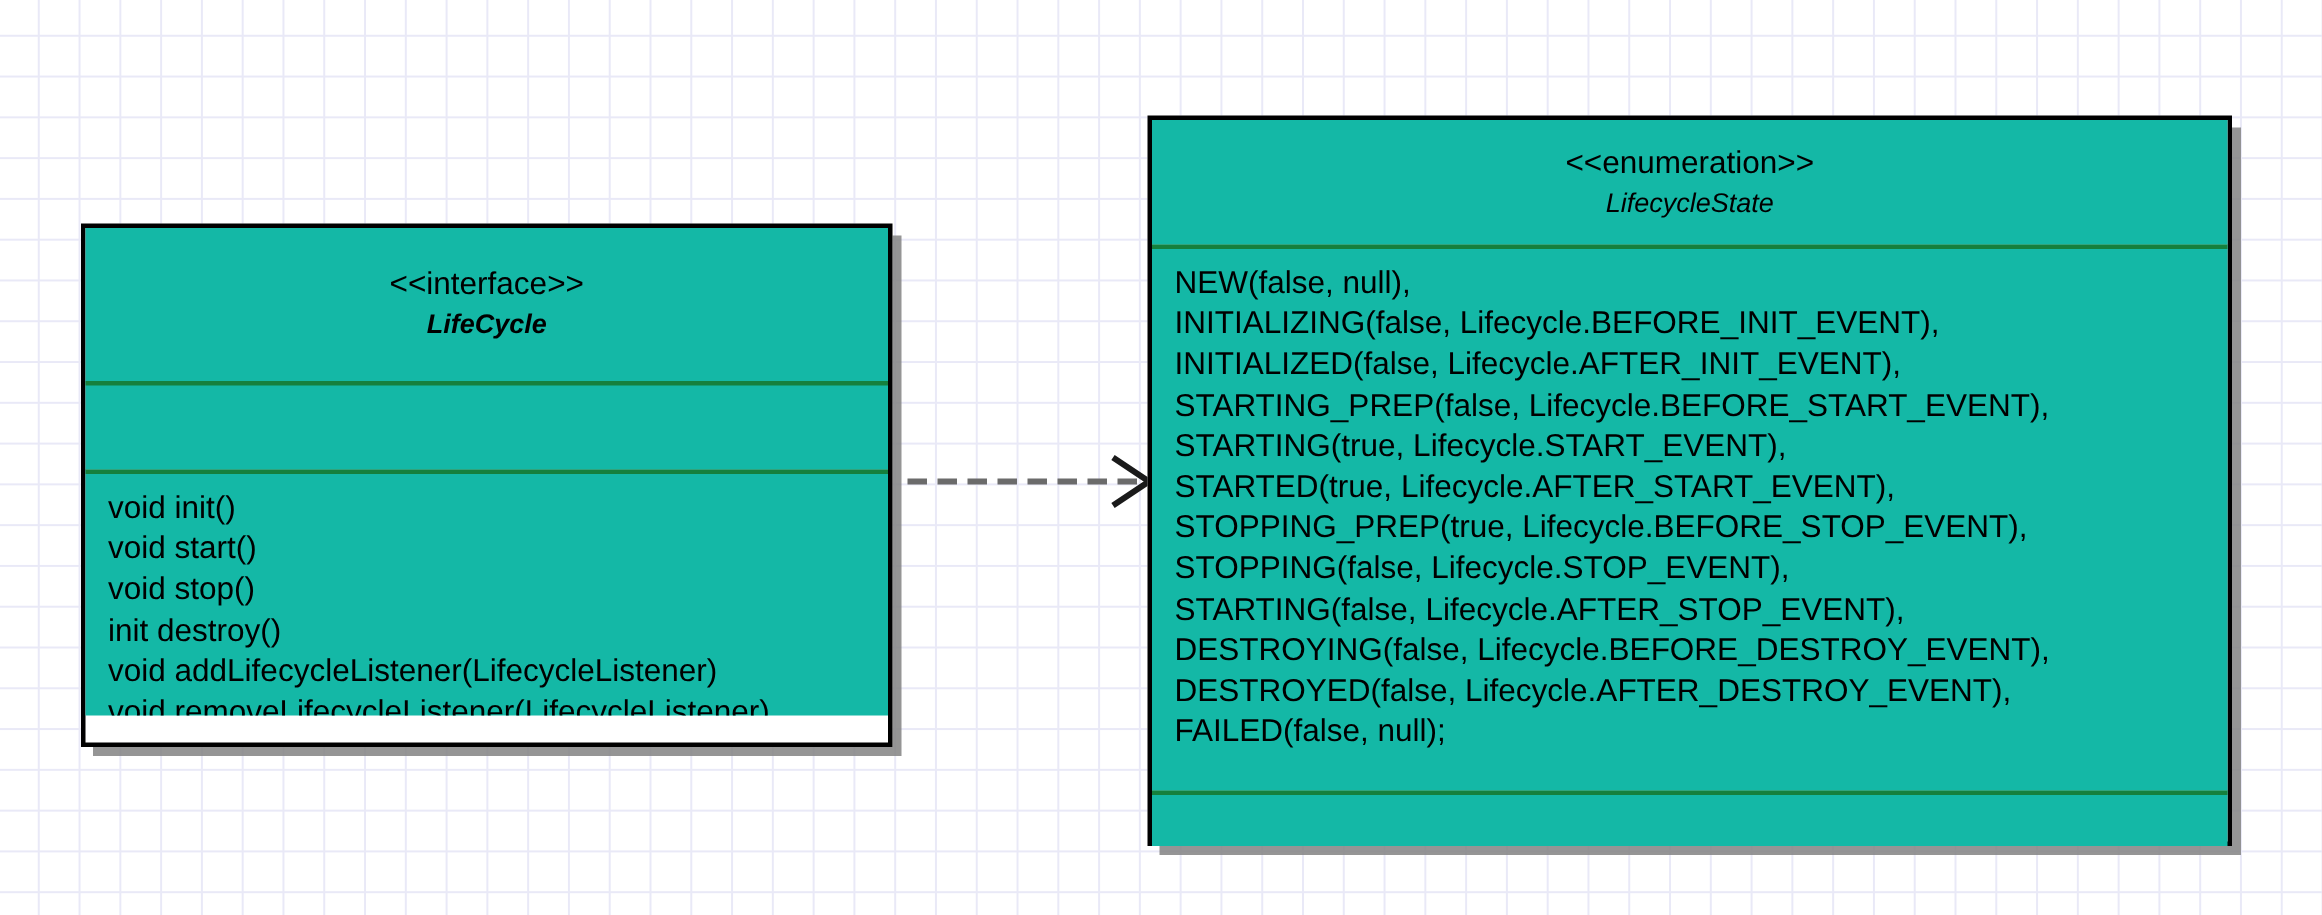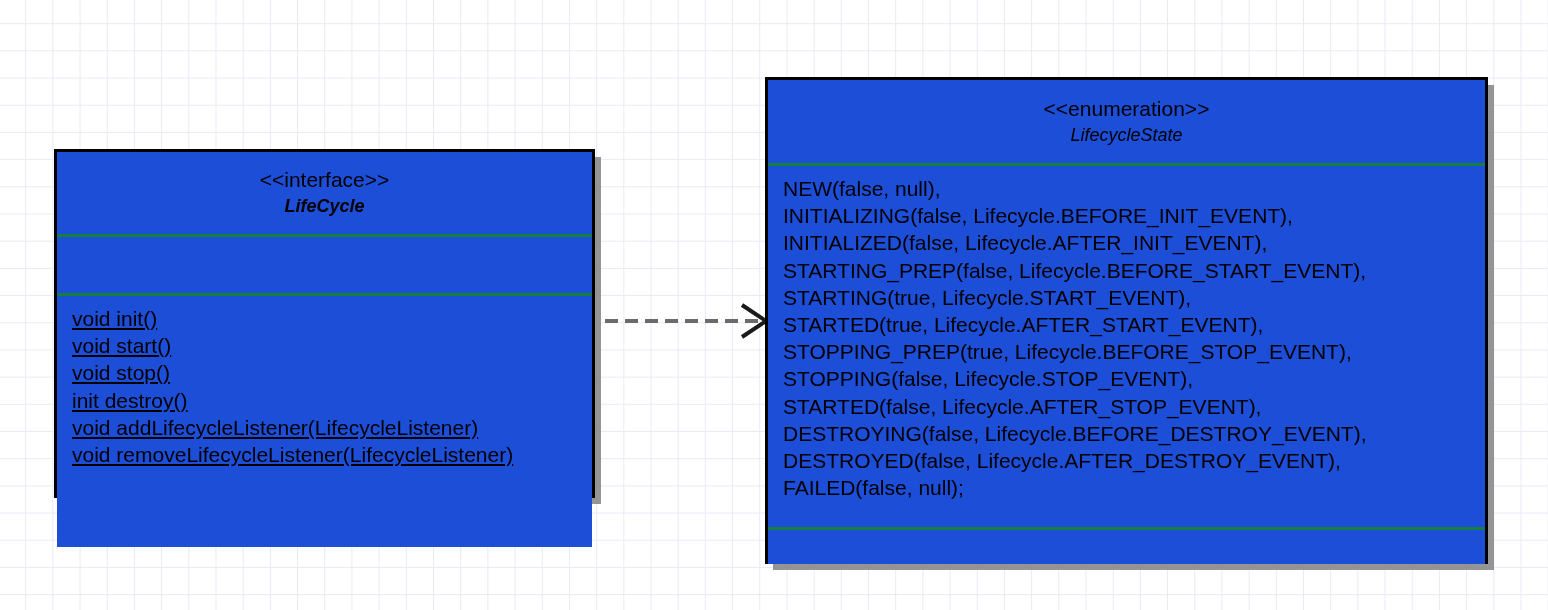--- a/index.html
+++ b/index.html
@@ -30,21 +30,21 @@
   .uml-box {
     position: absolute;
     box-sizing: border-box;
     background: #ffffff;
     border: 3px solid #000000;
     box-shadow: 7px 7px 0 -1px rgba(130,130,130,0.85);
   }
 
   .compartment {
     box-sizing: border-box;
-    background: #1d4ed8;
+    background: #14b8a6;
     overflow: hidden;
   }
   .compartment + .compartment {
     border-top: 3px solid #15803d;
   }
 
   .header-compartment {
     display: flex;
     flex-direction: column;
     align-items: center;
@@ -81,23 +81,23 @@
     white-space: nowrap;
   }
 
   
   #interface-box {
     left: 54px;
     top: 149px;
     width: 541px;
     height: 349px;
   }
-  #interface-header { height: 82px; }
+  #interface-header { height: 102px; }
   #interface-attributes { height: 59px; }
-  #interface-operations { height: 254px; text-decoration: underline; }
+  #interface-operations { height: 164px; }
 
   
   #enum-box {
     left: 765px;
     top: 77px;
     width: 723px;
     height: 487px;
   }
   #enum-header { height: 83px; }
   #enum-literals { height: 364px; }
@@ -153,21 +153,21 @@
     <div class="compartment" id="enum-literals">
       <ul class="member-list">
         <li>NEW(false, null),</li>
         <li>INITIALIZING(false, Lifecycle.BEFORE_INIT_EVENT),</li>
         <li>INITIALIZED(false, Lifecycle.AFTER_INIT_EVENT),</li>
         <li>STARTING_PREP(false, Lifecycle.BEFORE_START_EVENT),</li>
         <li>STARTING(true, Lifecycle.START_EVENT),</li>
         <li>STARTED(true, Lifecycle.AFTER_START_EVENT),</li>
         <li>STOPPING_PREP(true, Lifecycle.BEFORE_STOP_EVENT),</li>
         <li>STOPPING(false, Lifecycle.STOP_EVENT),</li>
-        <li>STARTED(false, Lifecycle.AFTER_STOP_EVENT),</li>
+        <li>STARTING(false, Lifecycle.AFTER_STOP_EVENT),</li>
         <li>DESTROYING(false, Lifecycle.BEFORE_DESTROY_EVENT),</li>
         <li>DESTROYED(false, Lifecycle.AFTER_DESTROY_EVENT),</li>
         <li>FAILED(false, null);</li>
       </ul>
     </div>
 
     <div class="compartment" id="enum-operations"></div>
   </div>
 
 </div>

